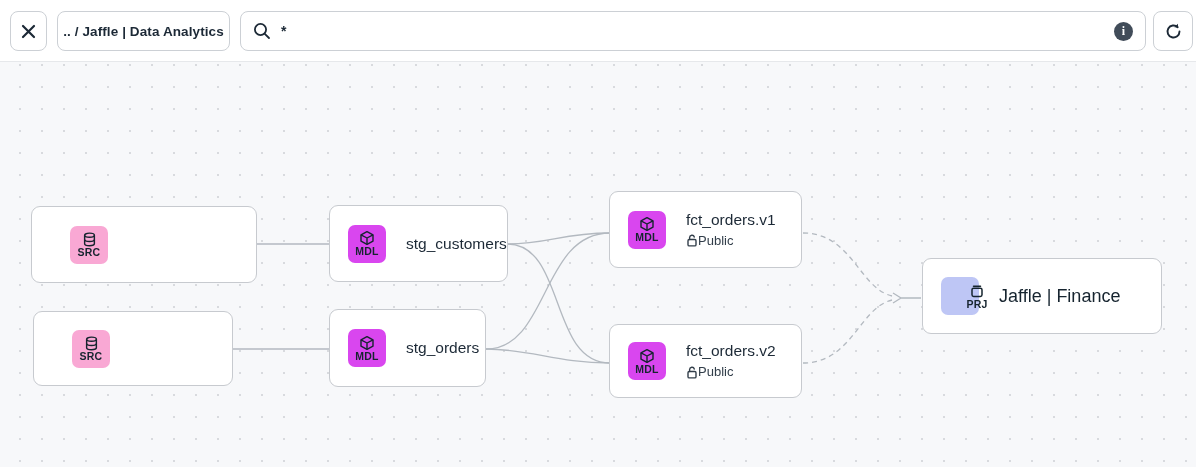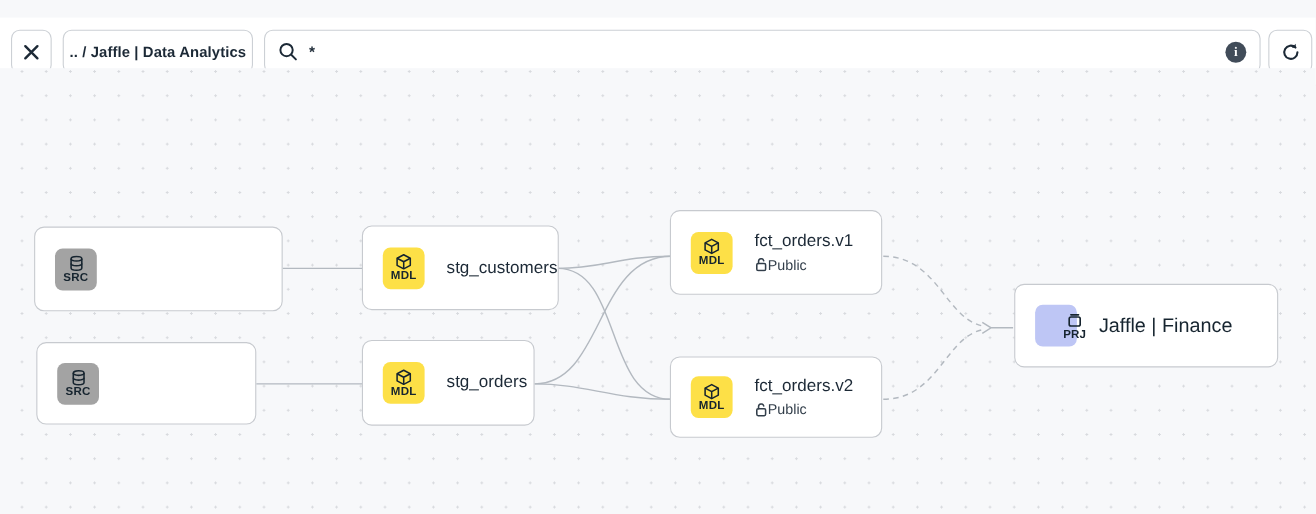--- a/index.html
+++ b/index.html
@@ -1,21 +1,21 @@
 <!DOCTYPE html>
 <html><head>
 <meta charset="utf-8">
 <style>
   * { margin:0; padding:0; box-sizing:border-box; }
   html,body { width:1196px; height:467px; font-family:"Liberation Sans", sans-serif; }
   body { background:#f7f8fa; overflow:hidden; color:#1c2936; }
 
   
   .topbar {
-    position:absolute; left:0; top:16px; width:1196px; height:62px;
+    position:absolute; left:0; top:0; width:1196px; height:62px;
     background:#ffffff; border-bottom:1px solid #e6e8eb;
   }
   .tb-btn {
     position:absolute; top:11px; height:40px; background:#fff;
     border:1px solid #ccd0d5; border-radius:8px; display:flex;
     align-items:center; justify-content:center; cursor:pointer;
     color:#1c2936;
   }
   .close-btn { left:10px; width:37px; }
   .crumb-btn { left:57px; width:173px; font-size:13.5px; font-weight:700; letter-spacing:.1px; }
@@ -54,22 +54,22 @@
     border-radius:9px; display:flex; align-items:center; padding:0 18px;
     cursor:pointer;
   }
   .badge {
     width:38px; height:38px; border-radius:7px; flex:0 0 auto;
     display:flex; flex-direction:column; align-items:center; justify-content:center;
     gap:0px; margin-right:20px;
   }
   .badge .blabel { font-size:10.5px; font-weight:700; color:#16242f; line-height:11px; letter-spacing:.2px; }
   .badge svg { display:block; }
-  .badge.src { background:#a3a3a3; }
-  .badge.mdl { background:#fde047; }
+  .badge.src { background:#f9a8d4;margin-left:20px; }
+  .badge.mdl { background:#d946ef; }
   .badge.prj { background:#bec6f5;padding-left:34px; }
   .ntext { display:flex; flex-direction:column; justify-content:center; }
   .nlabel { font-size:15.5px; color:#1c2936; line-height:20px; }
   .nsub {
     display:flex; align-items:center; gap:0; font-size:13px;
     color:#323e4a; line-height:18px; margin-top:2px;
   }
   .npre { font-size:12.5px; color:#1c2936; line-height:16px; margin-bottom:3px; }
   .nbig { font-size:18px; color:#16242f; line-height:20px; }
 </style>

